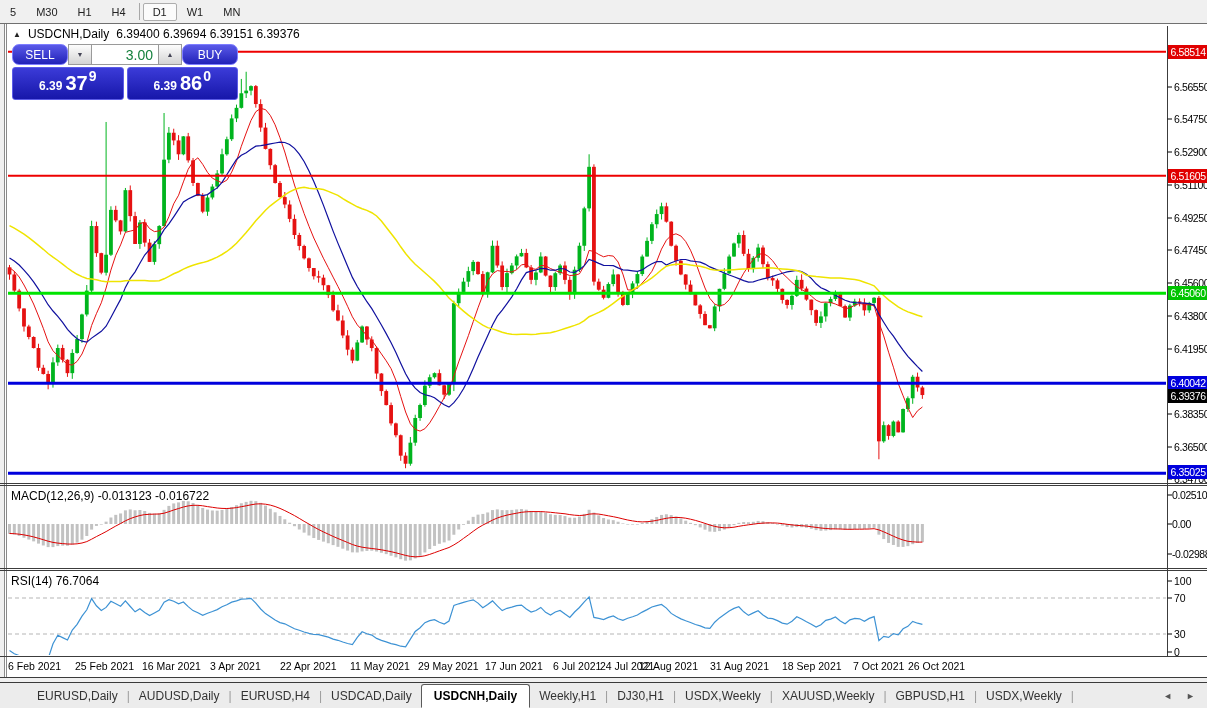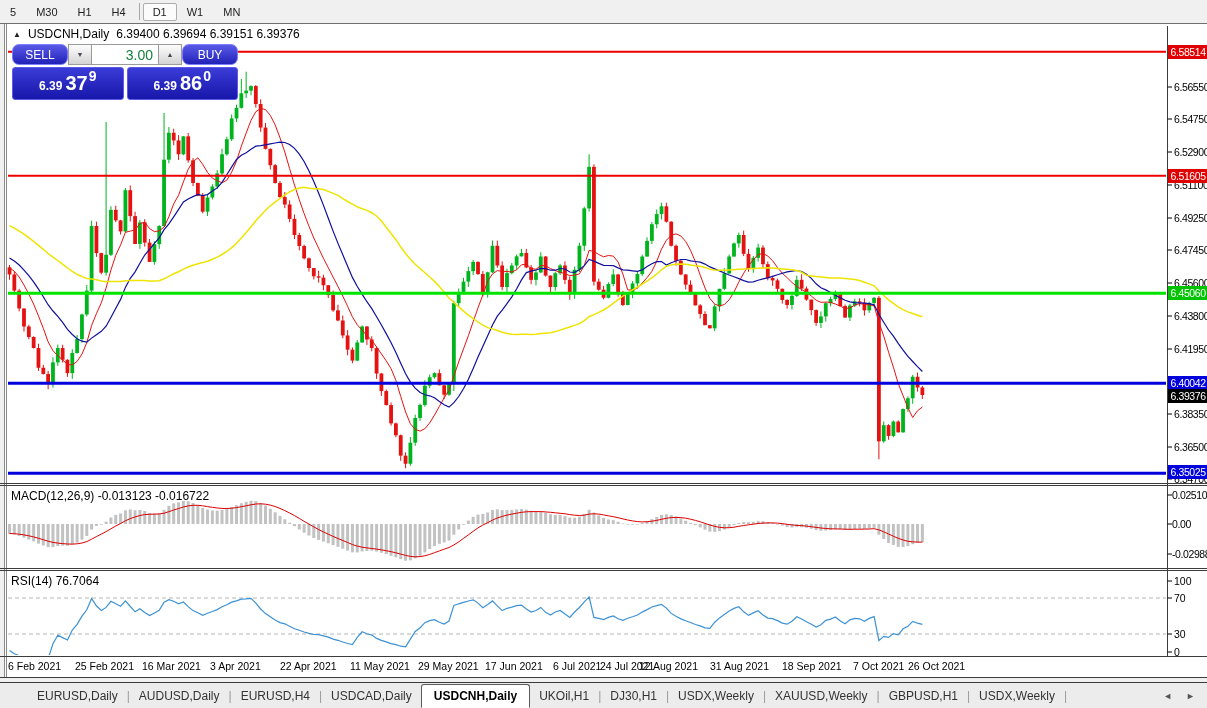--- a/index.html
+++ b/index.html
@@ -781,21 +781,21 @@
   <div class="tabbar">
     <div style="display:flex;align-items:center;">
         <div class="tab">EURUSD,Daily</div>
         <span class="tab-sep">|</span>
         <div class="tab">AUDUSD,Daily</div>
         <span class="tab-sep">|</span>
         <div class="tab">EURUSD,H4</div>
         <span class="tab-sep">|</span>
         <div class="tab">USDCAD,Daily</div>
         <div class="tab active">USDCNH,Daily</div>
-        <div class="tab">UKOil,H1</div>
+        <div class="tab">Weekly,H1</div>
         <span class="tab-sep">|</span>
         <div class="tab">DJ30,H1</div>
         <span class="tab-sep">|</span>
         <div class="tab">USDX,Weekly</div>
         <span class="tab-sep">|</span>
         <div class="tab">XAUUSD,Weekly</div>
         <span class="tab-sep">|</span>
         <div class="tab">GBPUSD,H1</div>
         <span class="tab-sep">|</span>
         <div class="tab">USDX,Weekly</div>

